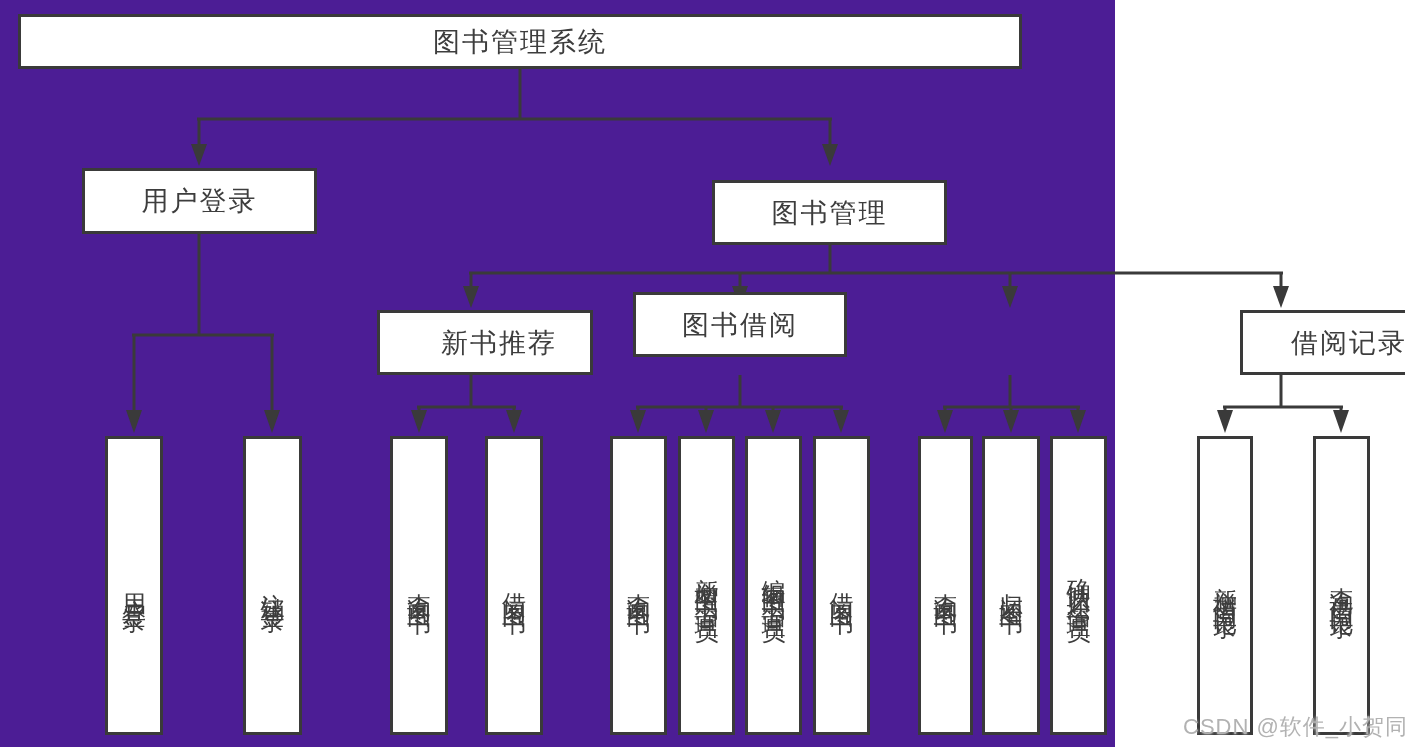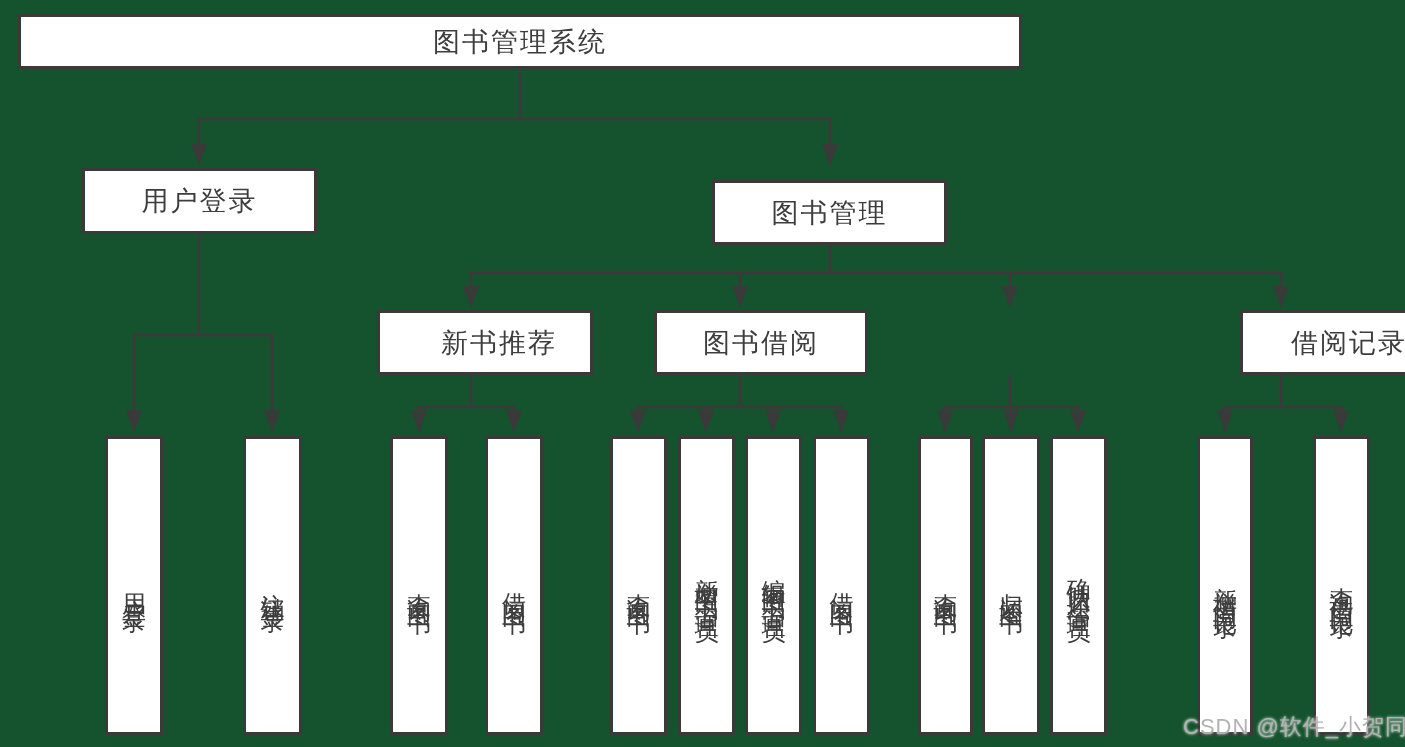--- a/index.html
+++ b/index.html
@@ -6,23 +6,23 @@
     margin: 0;
     padding: 0;
     background: #ffffff;
     width: 1405px;
     height: 747px;
     overflow: hidden;
     font-family: "Liberation Sans", "DejaVu Sans", sans-serif;
   }
   #stage {
     position: relative;
-    width: 1405px;
+    width: 1115px;
     height: 747px;
-    background: #14532d;
+    background: #4c1d95;
   }
   #connectors {
     position: absolute;
     left: 0; top: 0;
     z-index: 1;
   }
   .node {
     position: absolute;
     box-sizing: border-box;
     border: 3px solid #3a3a3a;
@@ -147,21 +147,21 @@
       </g>
     </g>
   </svg>
 
   <div class="node" style="left:18px; top:14px; width:1004px; height:55px;">图书管理系统</div>
 
   <div class="node" style="left:82px; top:168px; width:235px; height:66px;">用户登录</div>
   <div class="node" style="left:712px; top:180px; width:235px; height:65px;">图书管理</div>
 
   <div class="node" style="left:377px; top:310px; width:216px; height:65px;padding-left:28px;">新书推荐</div>
-  <div class="node" style="left:633px; top:310px; width:214px; height:65px;margin-left:21px;">图书借阅</div>
+  <div class="node" style="left:633px; top:292px; width:214px; height:65px;">图书借阅</div>
   <div class="node" style="left:1240px; top:310px; width:218px; height:65px;">借阅记录</div>
 
   <div class="leaf" style="left:105px; width:58px;">用户登录</div>
   <div class="leaf" style="left:243px; width:59px;">注销登录</div>
 
   <div class="leaf" style="left:390px; width:58px;">查询图书</div>
   <div class="leaf" style="left:485px; width:58px;">借阅图书</div>
 
   <div class="leaf" style="left:610px; width:57px;">查询图书</div>
   <div class="leaf" style="left:678px; width:57px;">新增图书（管理员）</div>

